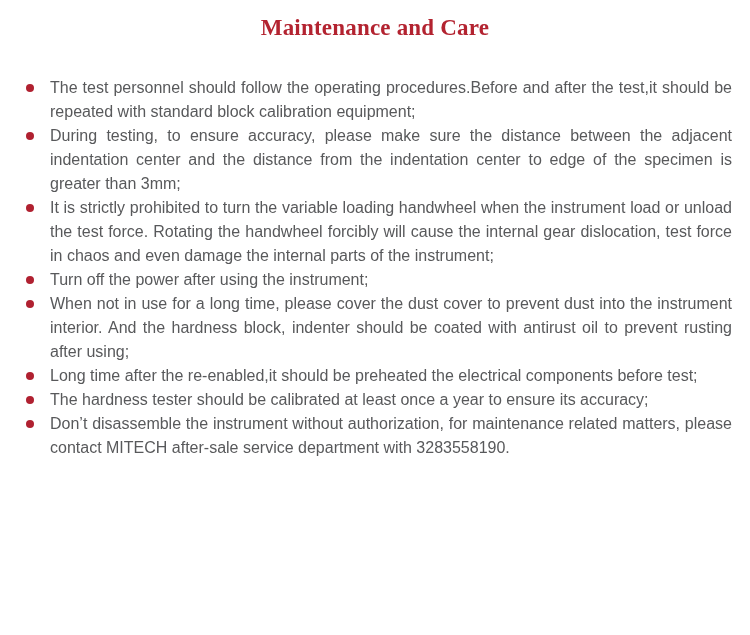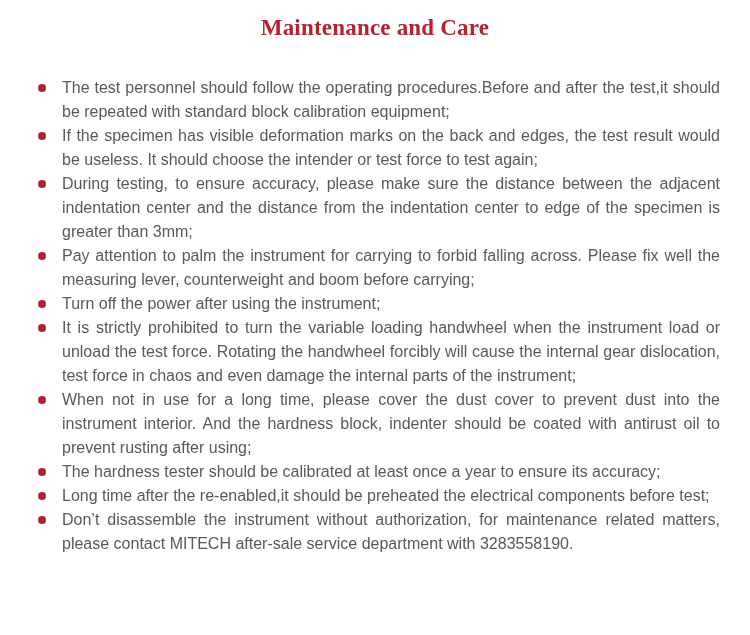--- a/index.html
+++ b/index.html
@@ -30,21 +30,21 @@
     text-align: center;
     font-family: "Liberation Serif", serif;
     font-weight: bold;
     font-size: 23px;
     line-height: 1.3;
     color: var(--title);
     letter-spacing: 0.2px;
   }
   ul.care-list {
     list-style: none;
-    margin: 16px;
+    margin: 4px;
     padding: 0 14px 0 0;
   }
   ul.care-list li {
     position: relative;
     padding-left: 46px;
     margin: 0;
     text-align: justify;
     font-size: 16px;
     line-height: 24px;
     color: var(--body-text);
@@ -65,48 +65,40 @@
 <div class="page">
   <h1 class="page-title">Maintenance and Care</h1>
 
   <ul class="care-list">
     <li>
       <span class="bullet"></span>
       <span>The test personnel should follow the operating procedures.Before and after the test,it  should be repeated with standard block calibration equipment;</span>
     </li>
     <li>
       <span class="bullet"></span>
-      <span>If the specimen has visible deformation marks on the back and edges, the test result would be useless. It should choose the intender or test force to test again;</span>
-    </li>
-    <li>
-      <span class="bullet"></span>
       <span>During testing, to ensure accuracy, please make sure the distance between the adjacent indentation center and the distance from the indentation center to edge of the specimen is greater than 3mm;</span>
     </li>
     <li>
       <span class="bullet"></span>
-      <span>Pay attention to palm the instrument for carrying to forbid falling across. Please fix well the measuring lever, counterweight and boom before carrying;</span>
+      <span>It is strictly prohibited to turn the variable loading handwheel when the instrument load or unload the test force. Rotating the handwheel forcibly will cause the internal gear dislocation, test force in chaos and even damage the internal parts of the instrument;</span>
     </li>
     <li>
       <span class="bullet"></span>
       <span>Turn off the power after using the instrument;</span>
     </li>
     <li>
       <span class="bullet"></span>
-      <span>It is strictly prohibited to turn the variable loading handwheel when the instrument load or unload the test force. Rotating the handwheel forcibly will cause the internal gear dislocation, test force in chaos and even damage the internal parts of the instrument;</span>
-    </li>
-    <li>
-      <span class="bullet"></span>
       <span>When not in use for a long time, please cover the dust cover to prevent dust into the instrument interior. And the hardness block, indenter should be coated with antirust oil to prevent rusting after using;</span>
     </li>
     <li>
       <span class="bullet"></span>
-      <span>The hardness tester should be calibrated at least once a year to ensure its accuracy;</span>
+      <span>Long time after the re-enabled,it should be preheated the electrical components before test;</span>
     </li>
     <li>
       <span class="bullet"></span>
-      <span>Long time after the re-enabled,it should be preheated the electrical components before test;</span>
+      <span>The hardness tester should be calibrated at least once a year to ensure its accuracy;</span>
     </li>
     <li>
       <span class="bullet"></span>
       <span>Don’t disassemble the instrument without authorization, for maintenance related matters, please contact MITECH after-sale service department with 3283558190.</span>
     </li>
   </ul>
 </div>
 
 </body></html>

